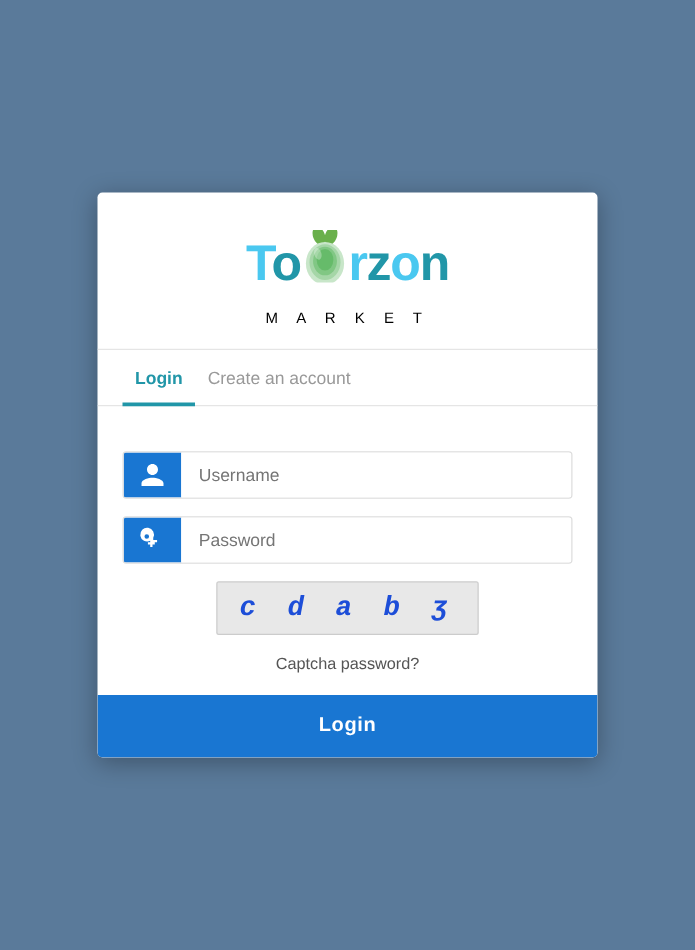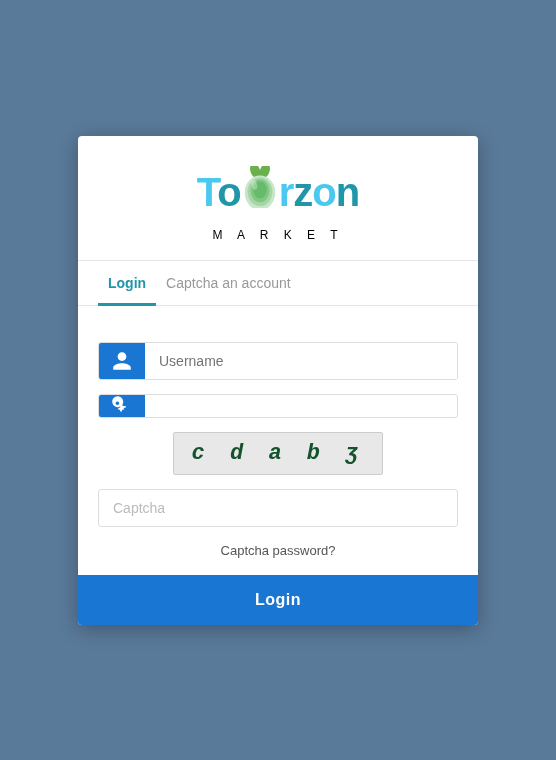--- a/index.html
+++ b/index.html
@@ -122,21 +122,21 @@
       margin: 10px 0 14px;
     }
 
     .captcha-box {
       background: #e8e8e8;
       border: 1px solid #ccc;
       padding: 8px 18px;
       font-family: 'Courier New', monospace;
       font-size: 22px;
       letter-spacing: 6px;
-      color: #14532d;
+      color: #1d4ed8;
       font-style: italic;
       font-weight: bold;
       border-radius: 2px;
       user-select: none;
     }
 
     .captcha-input {
       border: 1px solid #ddd;
       border-radius: 3px;
       padding: 10px 14px;
@@ -204,50 +204,50 @@
 
   <ellipse cx="13" cy="20" rx="3" ry="5" fill="rgba(255,255,255,0.3)" transform="rotate(-15 13 20)"></ellipse>
 </svg><span class="t3">r</span><span class="t4">z</span><span class="t5">o</span><span class="t6">n</span>
       </span>
     </div>
     <div class="logo-subtitle">M A R K E T</div>
   </div>
 
   <div class="tabs">
     <div class="tab active">Login</div>
-    <div class="tab">Captcha an account</div>
+    <div class="tab">Create an account</div>
   </div>
 
   <div class="form-area">
     
     <div class="input-group">
       <div class="input-icon">
         <svg viewBox="0 0 24 24" xmlns="http://www.w3.org/2000/svg">
           <path d="M12 12c2.7 0 4.8-2.1 4.8-4.8S14.7 2.4 12 2.4 7.2 4.5 7.2 7.2 9.3 12 12 12zm0 2.4c-3.2 0-9.6 1.6-9.6 4.8v2.4h19.2v-2.4c0-3.2-6.4-4.8-9.6-4.8z"></path>
         </svg>
       </div>
       <input type="text" placeholder="Username" style="">
     </div>
 
     
     <div class="input-group">
       <div class="input-icon">
         <svg viewBox="0 0 24 24" xmlns="http://www.w3.org/2000/svg">
           <path d="M12.65 10A6 6 0 1 0 10 12.65V14h-2v2h2v2h2v-2h2v-2h2v-2h-3.35V10h-.65zM7 11a2 2 0 1 1 0-4 2 2 0 0 1 0 4z"></path>
         </svg>
       </div>
+      <input type="password" placeholder="Password" style="">
     </div>
 
     
     <div class="captcha-image">
       <div class="captcha-box">c d a b ʒ</div>
     </div>
 
     
-    <input type="text" class="captcha-input" placeholder="Captcha" style="">
 
     
     <div class="forgot-link">
       <a href="#">Captcha password?</a>
     </div>
   </div>
 
   <button class="login-btn">Login</button>
 </div>
 

